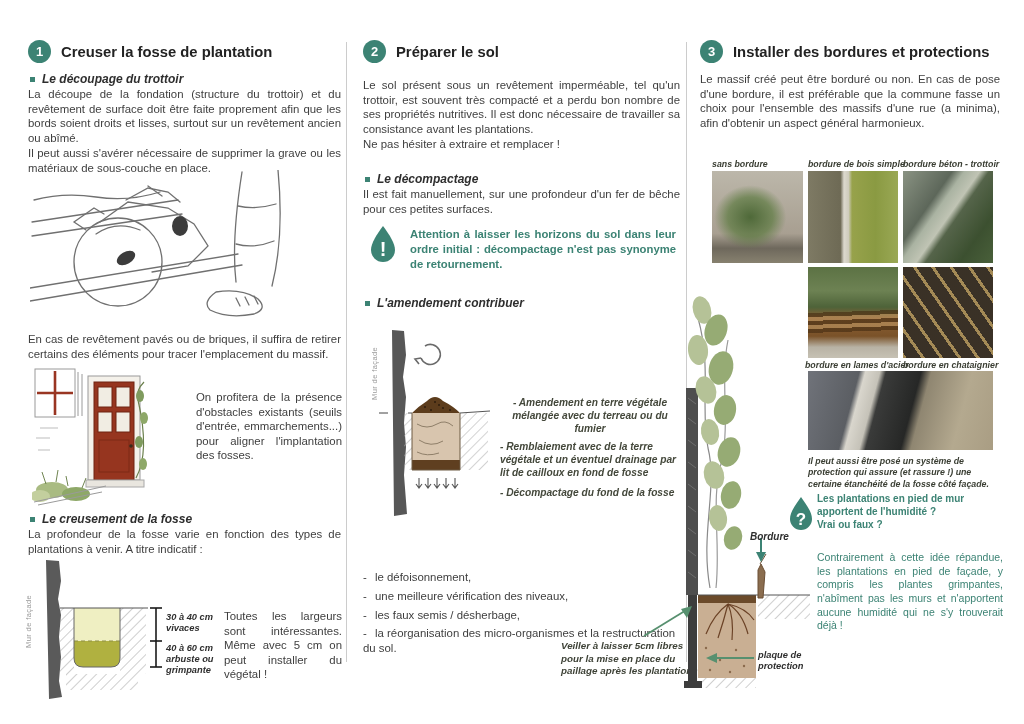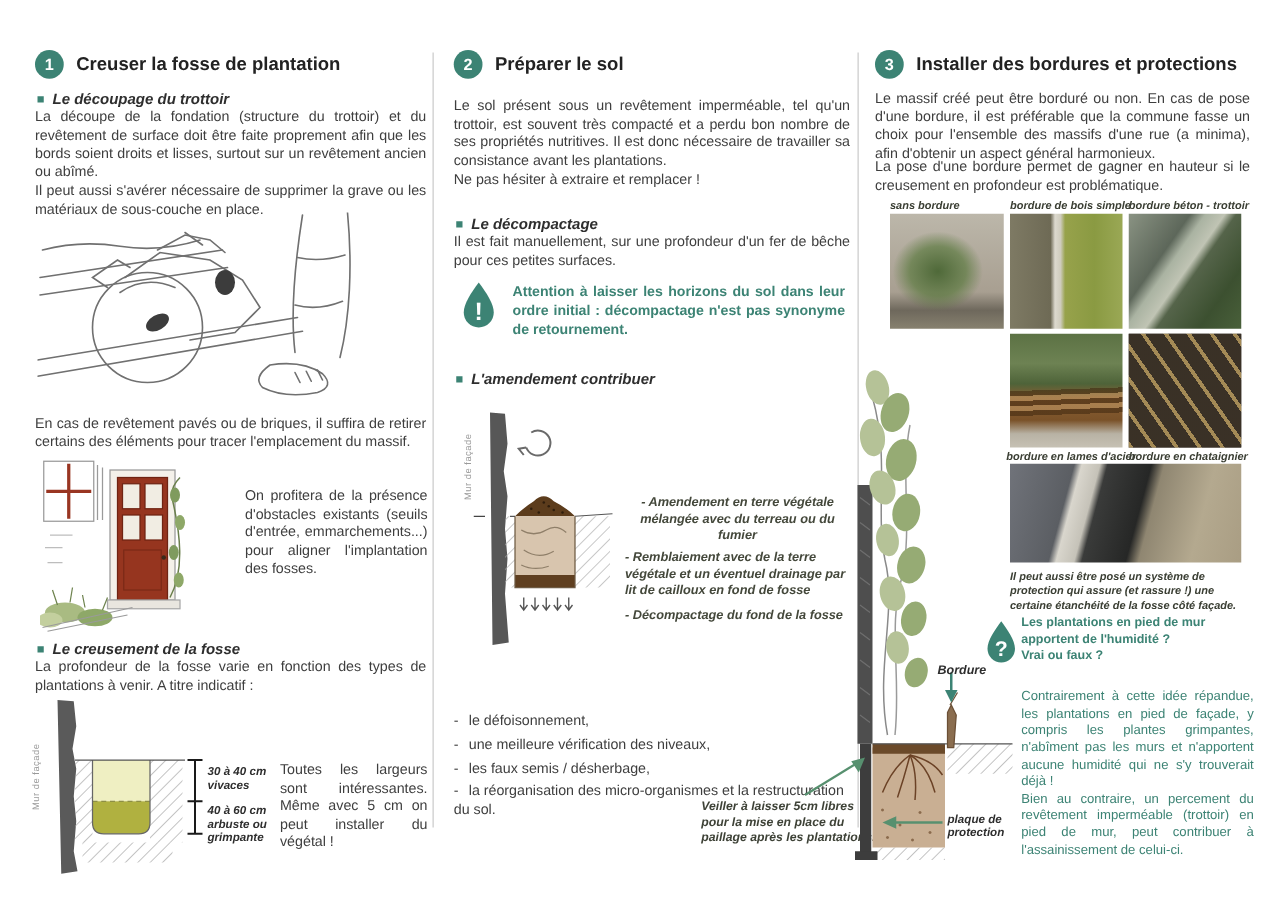--- a/index.html
+++ b/index.html
@@ -231,21 +231,20 @@
     <div class="li"><span class="dash">-</span><span>la réorganisation des micro-organismes et la restructuration du sol.</span></div>
   </div>
 
   <div class="caption" style="left:561px;top:640px;width:142px;">Veiller à laisser 5cm libres pour la mise en place du paillage après les plantations.</div>
 
   <div class="colhead" style="left:700px;top:40px;">
     <span class="badge">3</span>
     <span class="coltitle">Installer des bordures et protections</span>
   </div>
   <div class="txt" style="left:700px;top:72px;width:300px;">Le massif créé peut être borduré ou non. En cas de pose d'une bordure, il est préférable que la commune fasse un choix pour l'ensemble des massifs d'une rue (a minima), afin d'obtenir un aspect général harmonieux.</div>
-  <div class="txt" style="left:700px;top:127px;width:300px;">La pose d'une bordure permet de gagner en hauteur si le creusement en profondeur est problématique.</div>
 
   <div class="phcap" style="left:712px;top:159px;">sans bordure</div>
   <div class="phcap" style="left:808px;top:159px;">bordure de bois simple</div>
   <div class="phcap" style="left:903px;top:159px;">bordure béton - trottoir</div>
 
   <div class="photo ph1" style="left:712px;top:171px;width:91px;height:92px;"></div>
   <div class="photo ph2" style="left:808px;top:171px;width:90px;height:92px;"></div>
   <div class="photo ph3" style="left:903px;top:171px;width:90px;height:92px;"></div>
   <div class="photo ph4" style="left:808px;top:267px;width:90px;height:91px;"></div>
   <div class="photo ph5" style="left:903px;top:267px;width:90px;height:91px;"></div>
@@ -260,21 +259,20 @@
     <path d="M13 1 C 8 8 2 16 2 23 a 11 11 0 0 0 22 0 C 24 16 18 8 13 1 Z" fill="#3C8374"></path>
     <text x="13" y="29" font-size="17" font-weight="bold" fill="#ffffff" text-anchor="middle">?</text>
   </svg>
   <div class="qtxt" style="left:817px;top:492px;width:185px;">
     <div>Les plantations en pied de mur apportent de l'humidité ?</div>
     <div>Vrai ou faux ?</div>
   </div>
 
   <div class="atxt" style="left:817px;top:551px;width:186px;">
     <div>Contrairement à cette idée répandue, les plantations en pied de façade, y compris les plantes grimpantes, n'abîment pas les murs et n'apportent aucune humidité qui ne s'y trouverait déjà !</div>
-    <div>Bien au contraire, un percement du revêtement imperméable (trottoir) en pied de mur,  peut contribuer à l'assainissement de celui-ci.</div>
   </div>
 
   <svg class="abs" style="left:640px;top:288px;" width="172" height="402" viewBox="0 0 172 402">
     <defs>
       <pattern id="h3" width="7" height="7" patternUnits="userSpaceOnUse" patternTransform="rotate(45)">
         <line x1="0" y1="0" x2="0" y2="7" stroke="#a0a0a0" stroke-width="1"></line>
       </pattern>
     </defs>
     <rect x="46" y="100" width="12" height="207" fill="#4e4e4e"></rect>
     <path d="M48 110 l8 6 M48 130 l8 6 M48 152 l8 6 M48 174 l8 6 M48 196 l8 6 M48 218 l8 6 M48 240 l8 6 M48 262 l8 6 M48 284 l8 6" stroke="#6e6e6e" fill="none"></path>

